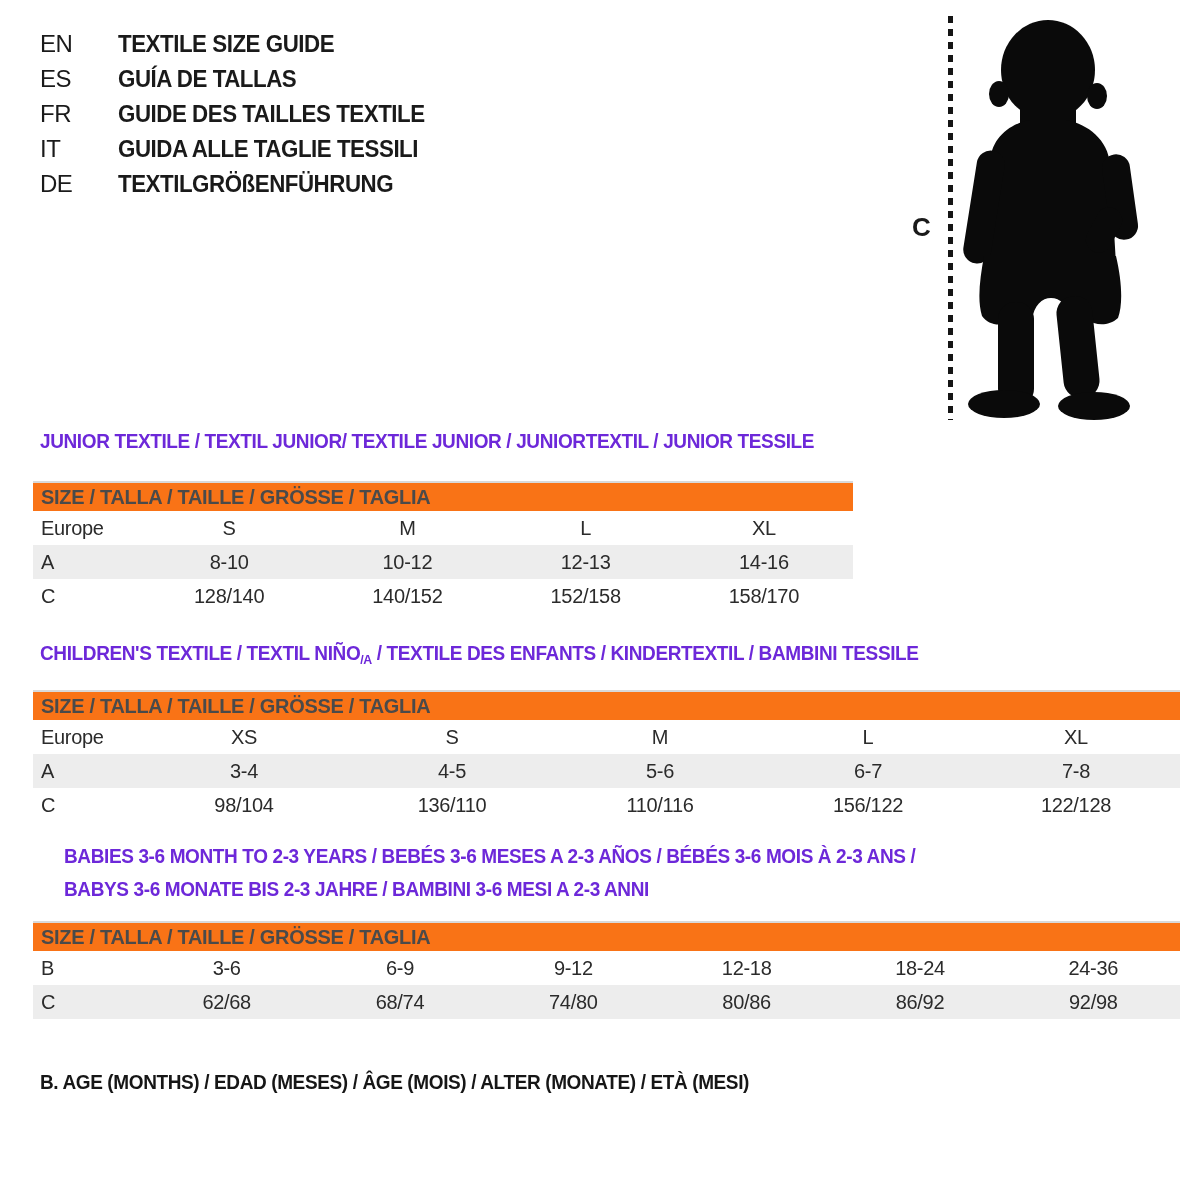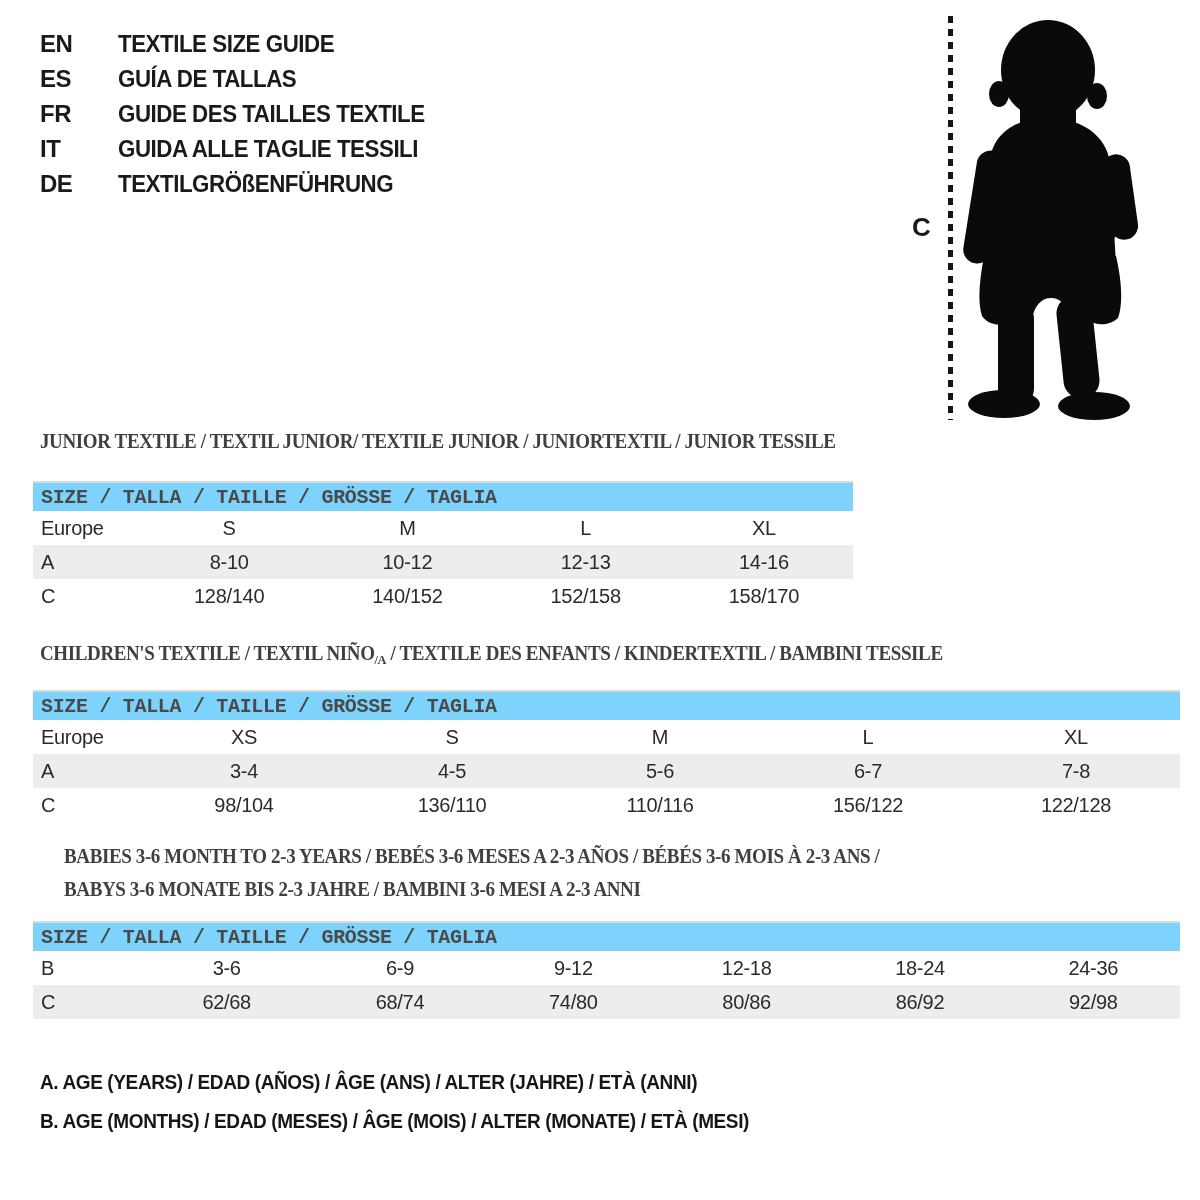--- a/index.html
+++ b/index.html
@@ -3,37 +3,37 @@
 <meta charset="utf-8">
 <style>
   html,body{margin:0;padding:0;background:#fff;}
   #canvas{
     position:relative;width:1200px;height:1200px;background:#ffffff;
     font-family:"Liberation Sans",sans-serif;color:#1a1a1a;overflow:hidden;
   }
   
   .lang-block{position:absolute;left:40px;top:26px;}
   .lang-row{display:flex;height:35px;align-items:center;}
-  .lang-code{width:78px;font-size:24px;font-weight:700;letter-spacing:-0.5px;}
+  .lang-code{width:78px;font-size:24px;font-weight:400;letter-spacing:-0.5px;}
   .lang-title{font-size:24px;font-weight:700;letter-spacing:-0.5px;white-space:nowrap;
     transform:scaleX(0.93);transform-origin:0 50%;}
   
   .dash-line{position:absolute;left:948px;top:16px;width:5px;height:404px;
     background:repeating-linear-gradient(to bottom,#151515 0 7px,transparent 7px 13px);}
   .measure-label{position:absolute;left:912px;top:212px;font-size:26px;font-weight:700;}
   .figure-svg{position:absolute;left:960px;top:12px;}
   
   .section-heading{position:absolute;left:40px;font-size:20px;font-weight:700;
-    letter-spacing:-0.4px;white-space:nowrap;color:#404040;font-family:Liberation Serif, serif;}
+    letter-spacing:-0.4px;white-space:nowrap;color:#6d28d9;}
   .cond{display:inline-block;transform:scaleX(0.95);transform-origin:0 50%;white-space:nowrap;}
   .sub-small{font-size:13px;vertical-align:-4px;}
   .two-line{line-height:33px;margin-left:24px;}
   .size-table{position:absolute;left:33px;}
-  .size-bar{height:30px;background:#7dd3fc;display:flex;align-items:center;
-    padding-left:8px;box-sizing:border-box;border-top:2px solid #d9d9d9;font-family:Liberation Mono, monospace;}
+  .size-bar{height:30px;background:#f97316;display:flex;align-items:center;
+    padding-left:8px;box-sizing:border-box;border-top:2px solid #d9d9d9;}
   .size-bar span{font-size:21px;font-weight:700;color:#4a4a4a;letter-spacing:-0.3px;
     display:inline-block;transform:scaleX(0.95);transform-origin:0 50%;white-space:nowrap;}
   .trow{display:flex;height:34px;align-items:center;font-size:20px;color:#2b2b2b;}
   .trow.alt{background:#ededed;}
   .tlabel{width:107px;padding-left:8px;box-sizing:border-box;letter-spacing:-0.3px;}
   .tcell{flex:1;text-align:center;letter-spacing:-0.3px;}
   
   .footer-block{position:absolute;left:40px;top:1063px;}
   .footer-line{height:39px;display:flex;align-items:center;font-size:20px;font-weight:700;
     letter-spacing:-0.4px;color:#161616;white-space:nowrap;}
@@ -173,20 +173,17 @@
       <div class="tcell">68/74</div>
       <div class="tcell">74/80</div>
       <div class="tcell">80/86</div>
       <div class="tcell">86/92</div>
       <div class="tcell">92/98</div>
     </div>
   </div>
 
   <div class="footer-block">
     <div class="footer-line">
-      <span>A. AGE (YEARS) / EDAD (AÑOS) / ÂGE (ANS) / ALTER (JAHRE) / ETÀ (ANNI)</span>
-    </div>
-    <div class="footer-line">
       <span>B. AGE (MONTHS) / EDAD (MESES) / ÂGE (MOIS) / ALTER (MONATE) / ETÀ (MESI)</span>
     </div>
   </div>
 
 </div>
 
 </body></html>

